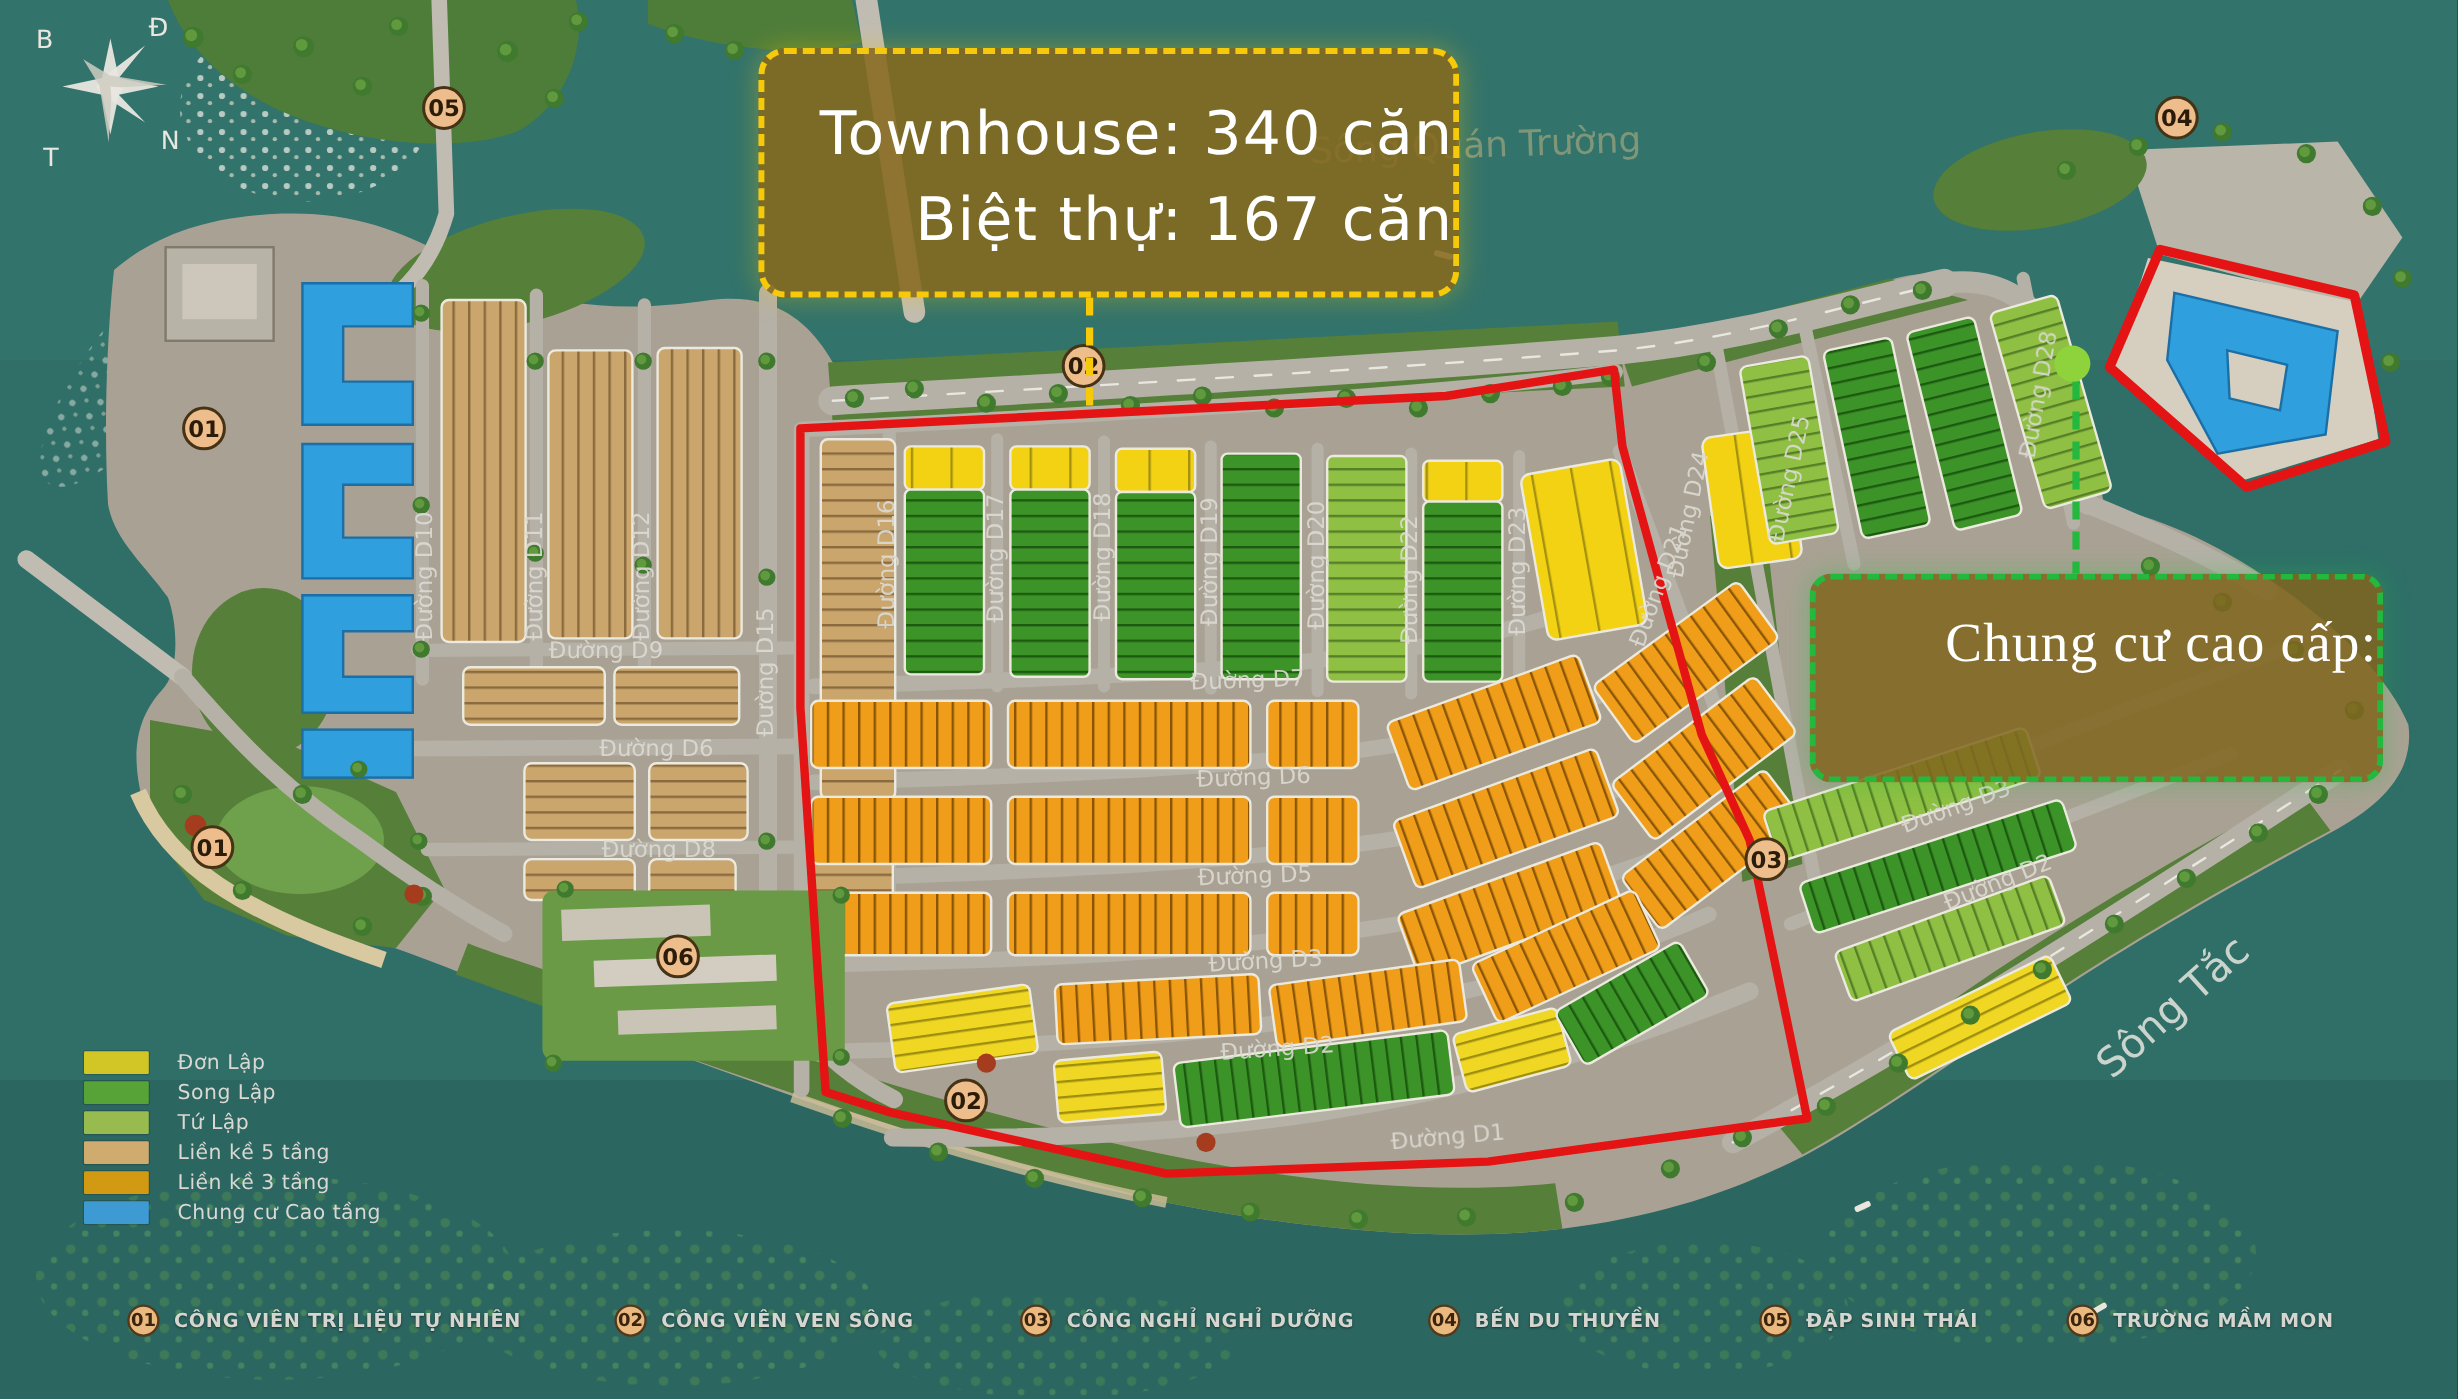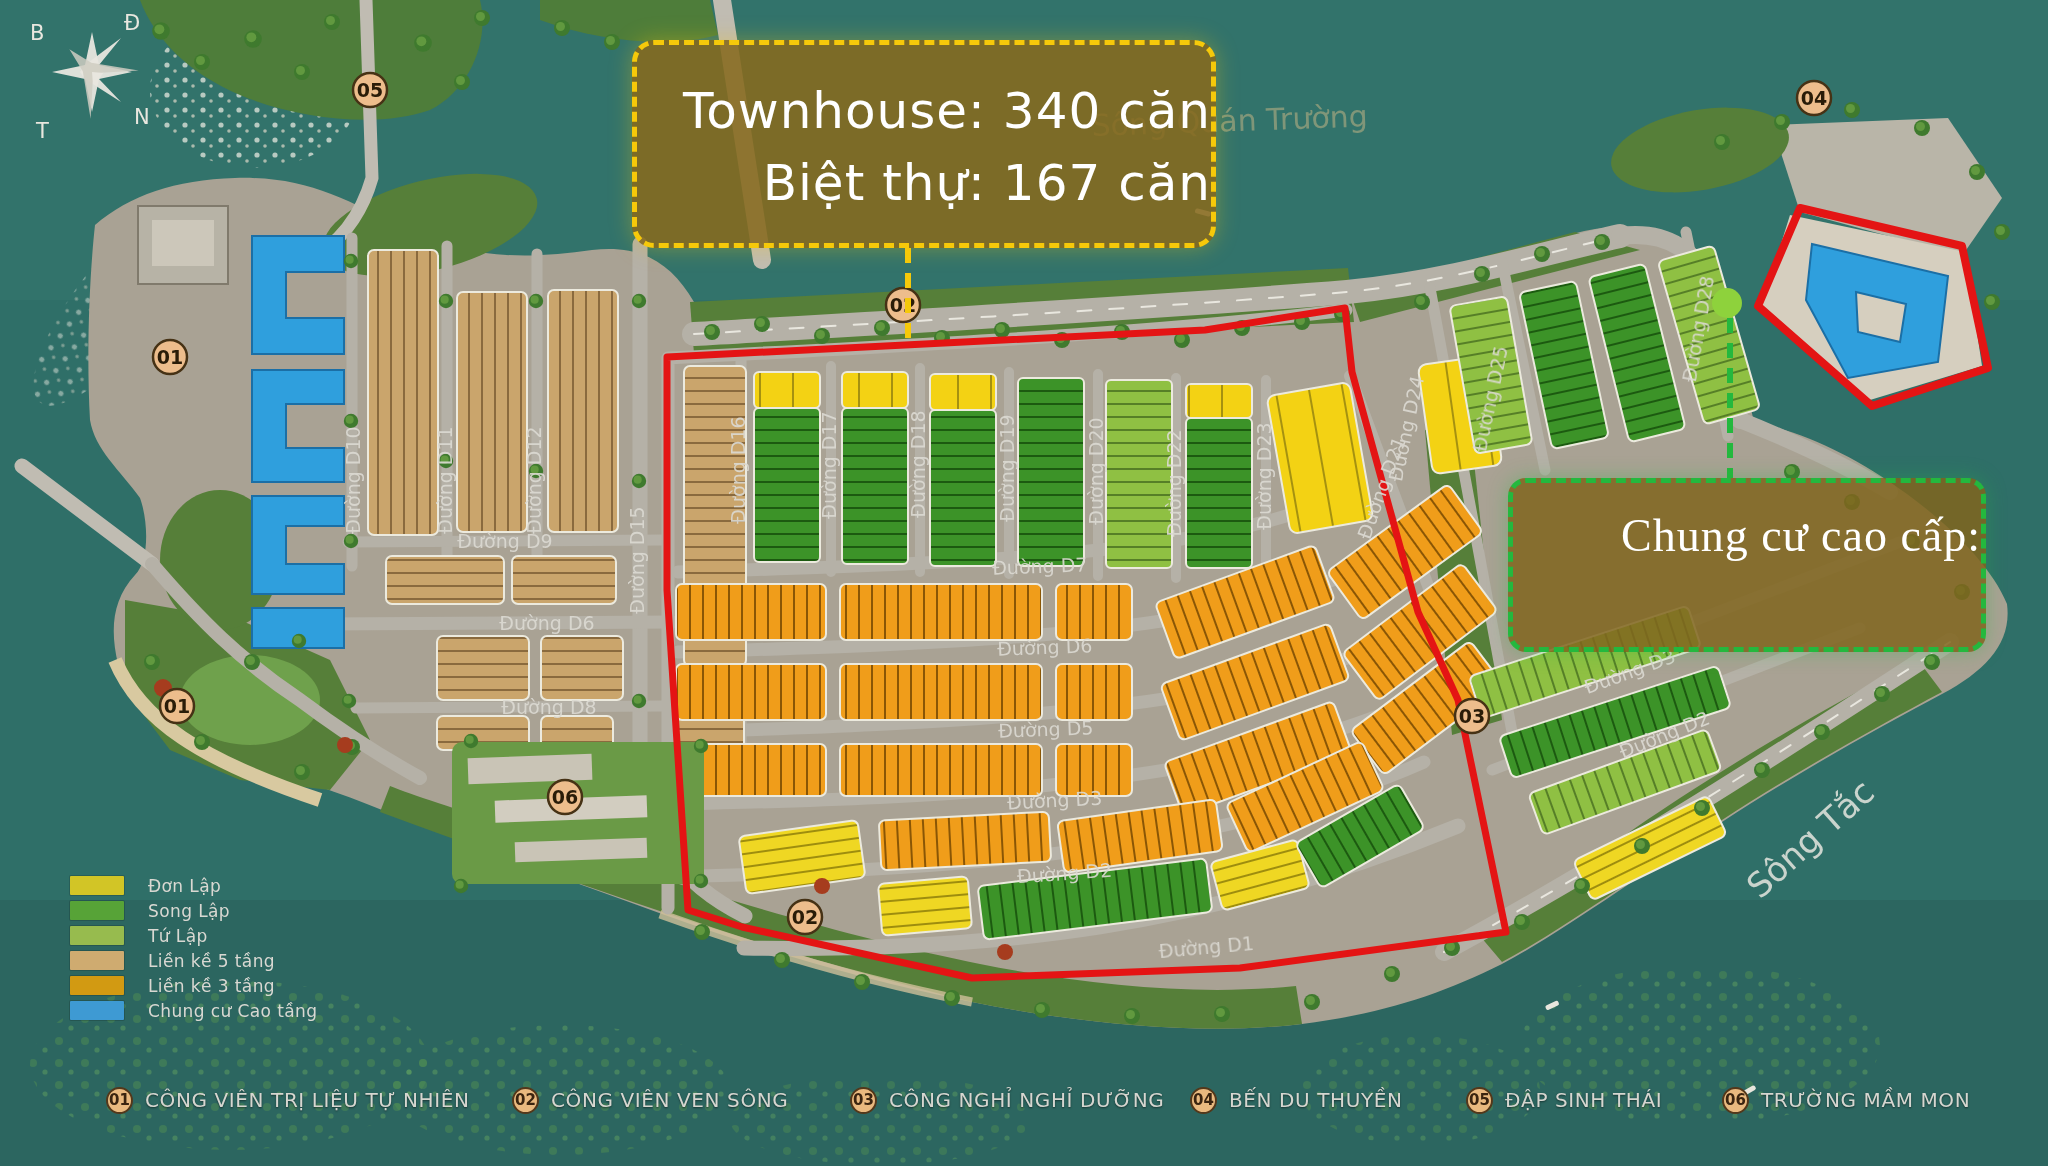--- a/index.html
+++ b/index.html
@@ -25,21 +25,21 @@
   .lg-row{display:flex;align-items:flex-start;height:25px;}
   .lg-sw{width:54px;height:19px;margin-right:24px;border-radius:1px;
          box-shadow:0 0 0 1px rgba(0,0,0,.15);}
   .lg-lb{font-size:17px;color:#d9d8d2;letter-spacing:.4px;}
 
   
   .amen{position:absolute;top:1086px;display:flex;align-items:center;height:28px;}
   .amen .num{width:27px;height:27px;border-radius:50%;background:#e9b97f;
       border:2px solid #53381b;box-sizing:border-box;color:#3a2410;font-weight:bold;
       font-size:15px;display:flex;align-items:center;justify-content:center;margin-right:12px;}
-  .amen .lbl{font-size:20px;font-weight:normal;color:#d6d6d0;letter-spacing:.6px;
+  .amen .lbl{font-size:16px;font-weight:bold;color:#d6d6d0;letter-spacing:.6px;
       text-shadow:0 1px 2px rgba(0,0,0,.5);white-space:nowrap;}
 </style>
 </head>
 <body>
 
 <div id="stage">
 
 <svg id="map-svg" width="2048" height="1166" viewBox="0 0 2048 1166">
   <defs>
     <symbol id="tree" viewBox="-10 -10 20 20">

